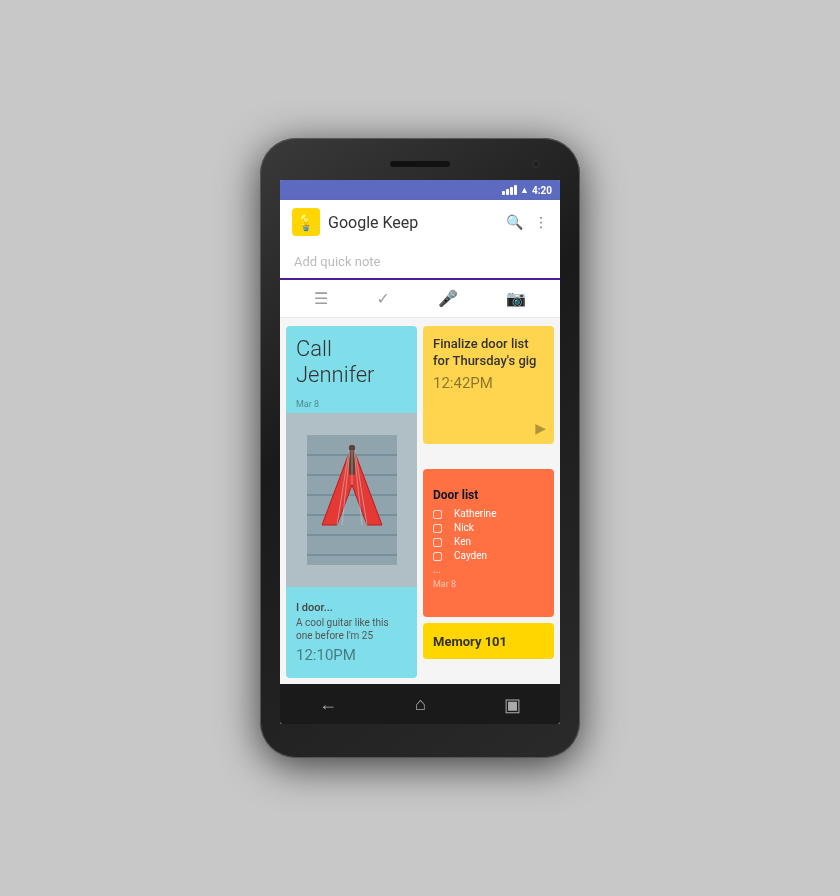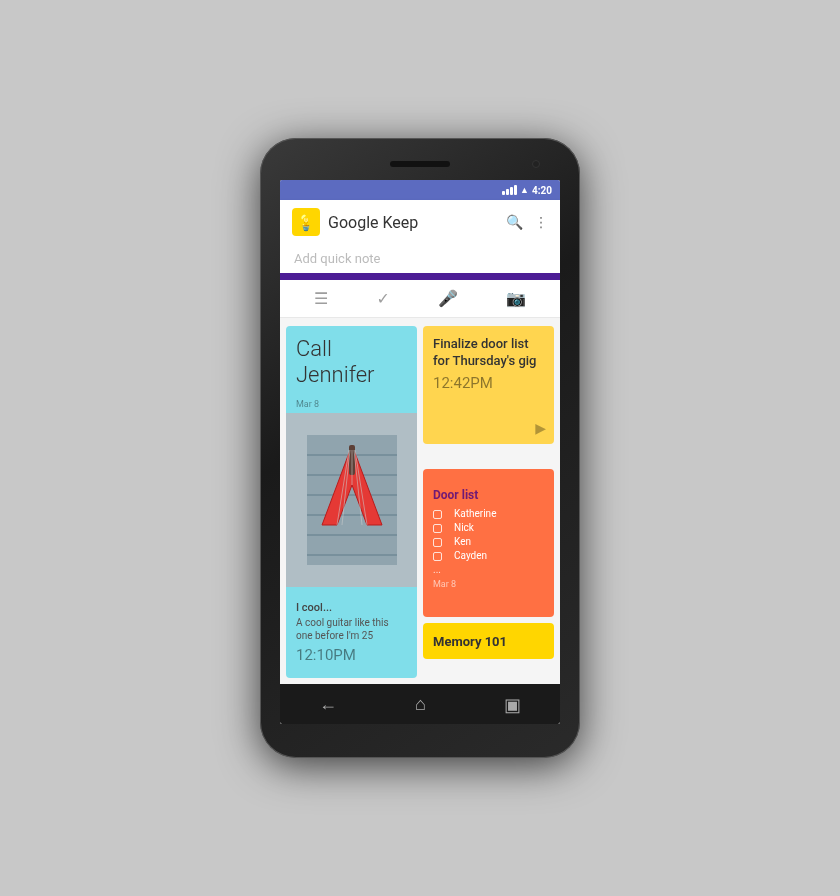--- a/index.html
+++ b/index.html
@@ -134,21 +134,21 @@
       cursor: pointer;
     }
 
     
     .quick-note-bar {
       background: white;
       height: 36px;
       display: flex;
       align-items: center;
       padding: 0 14px;
-      border-bottom: 7px solid #4c1d95;
+      border-bottom: 2px solid #4c1d95;
     }
     .quick-note-text {
       color: #bbb;
       font-size: 13px;
     }
 
     
     .action-row {
       background: white;
       height: 38px;
@@ -235,21 +235,21 @@
       margin: 4px -10px;
       position: relative;
       overflow: hidden;
       min-height: 80px;
     }
 
     
     .door-list-title {
       font-size: 12px;
       font-weight: bold;
-      color: #701a75;
+      color: #0f172a;
       margin-bottom: 6px;
       margin-top: 9px;
     }
     .door-list-item {
       display: flex;
       align-items: flex-end;
       gap: 12px;
       margin-bottom: 3px;
     }
     .checkbox-empty {
@@ -402,21 +402,21 @@
               <line x1="30" y1="90" x2="42" y2="15" stroke="#ccc" stroke-width="0.8" opacity="0.7"></line>
               <line x1="35" y1="90" x2="43" y2="15" stroke="#ccc" stroke-width="0.8" opacity="0.7"></line>
               <line x1="45" y1="50" x2="45" y2="15" stroke="#ccc" stroke-width="0.8" opacity="0.7"></line>
               <line x1="55" y1="90" x2="47" y2="15" stroke="#ccc" stroke-width="0.8" opacity="0.7"></line>
               <line x1="60" y1="90" x2="48" y2="15" stroke="#ccc" stroke-width="0.8" opacity="0.7"></line>
             </svg>
           </div>
         </div>
 
         <div style="background:#80DEEA; padding: 6px 0 4px 0; margin-top:4px;">
-          <div class="note-subtitle">I cool...</div>
+          <div class="note-subtitle">I door...</div>
           <div class="note-body-small">A cool guitar like this one before I'm 25</div>
           <div class="note-time">12:10PM</div>
         </div>
       </div>
 
       <div class="note-card note-card-yellow" style="position:relative; height:118px;">
         <div class="note-title-medium">Finalize door list for Thursday's gig</div>
         <div class="note-time">12:42PM</div>
         <span class="play-icon">▶</span>
       </div>

